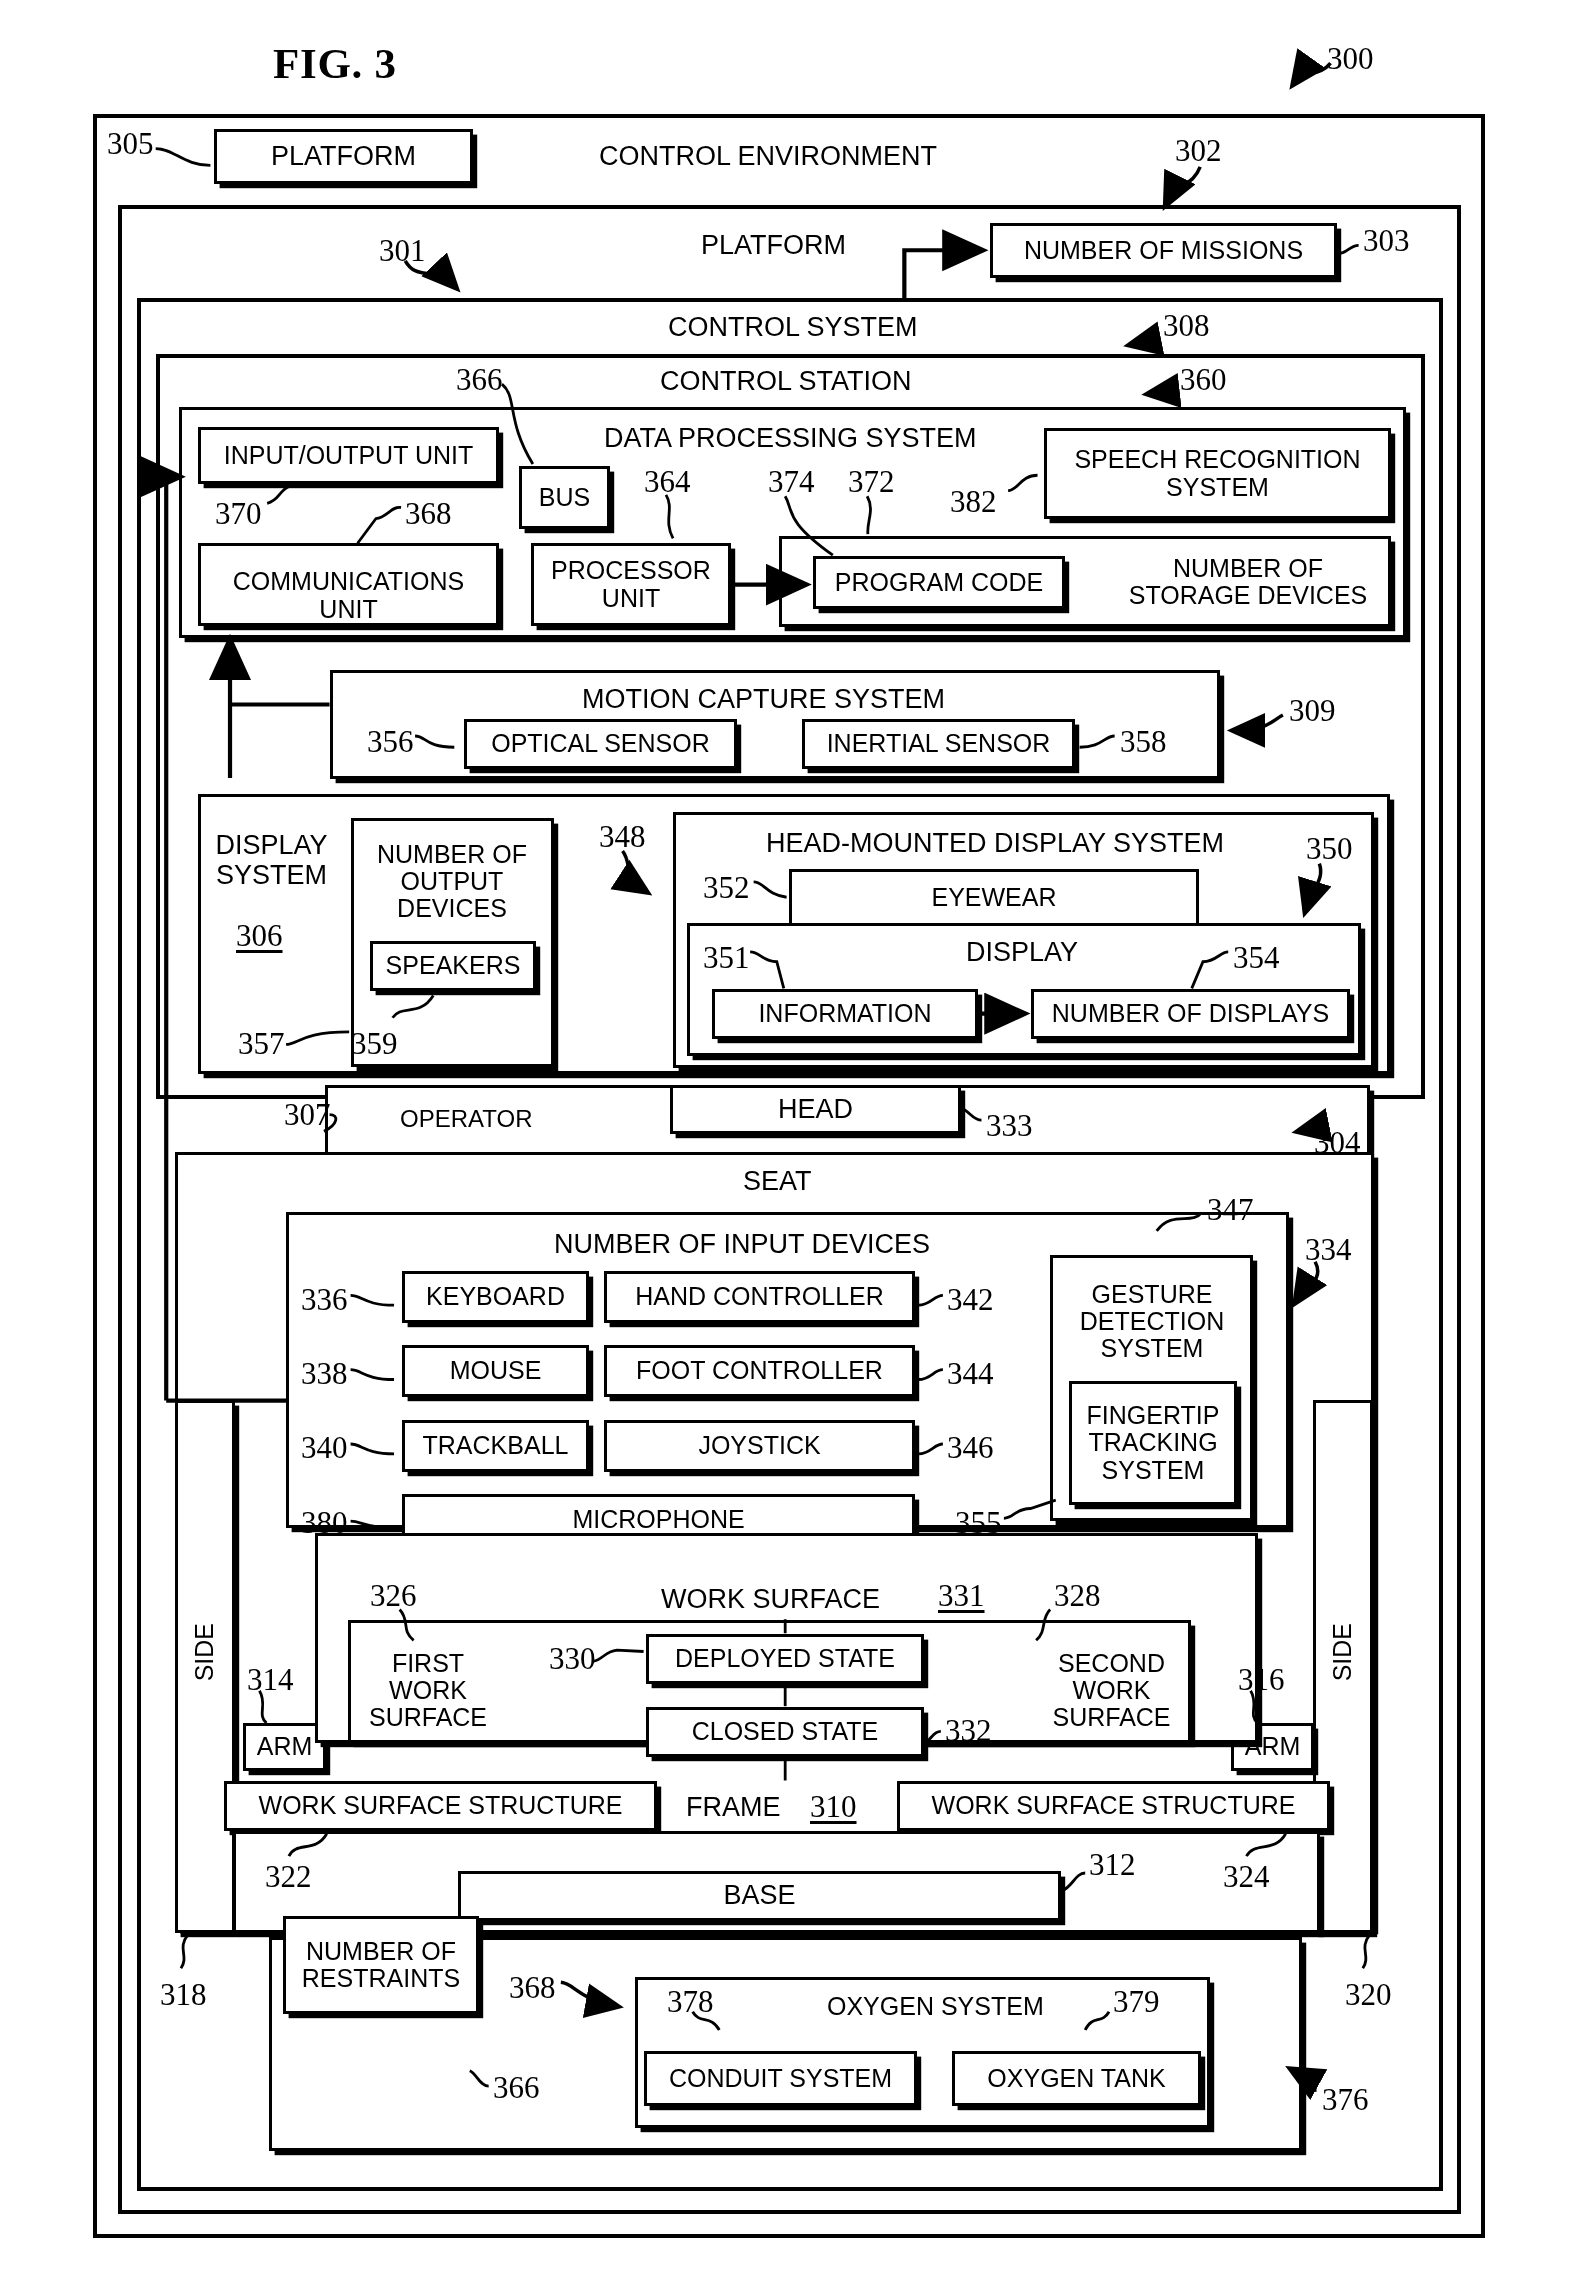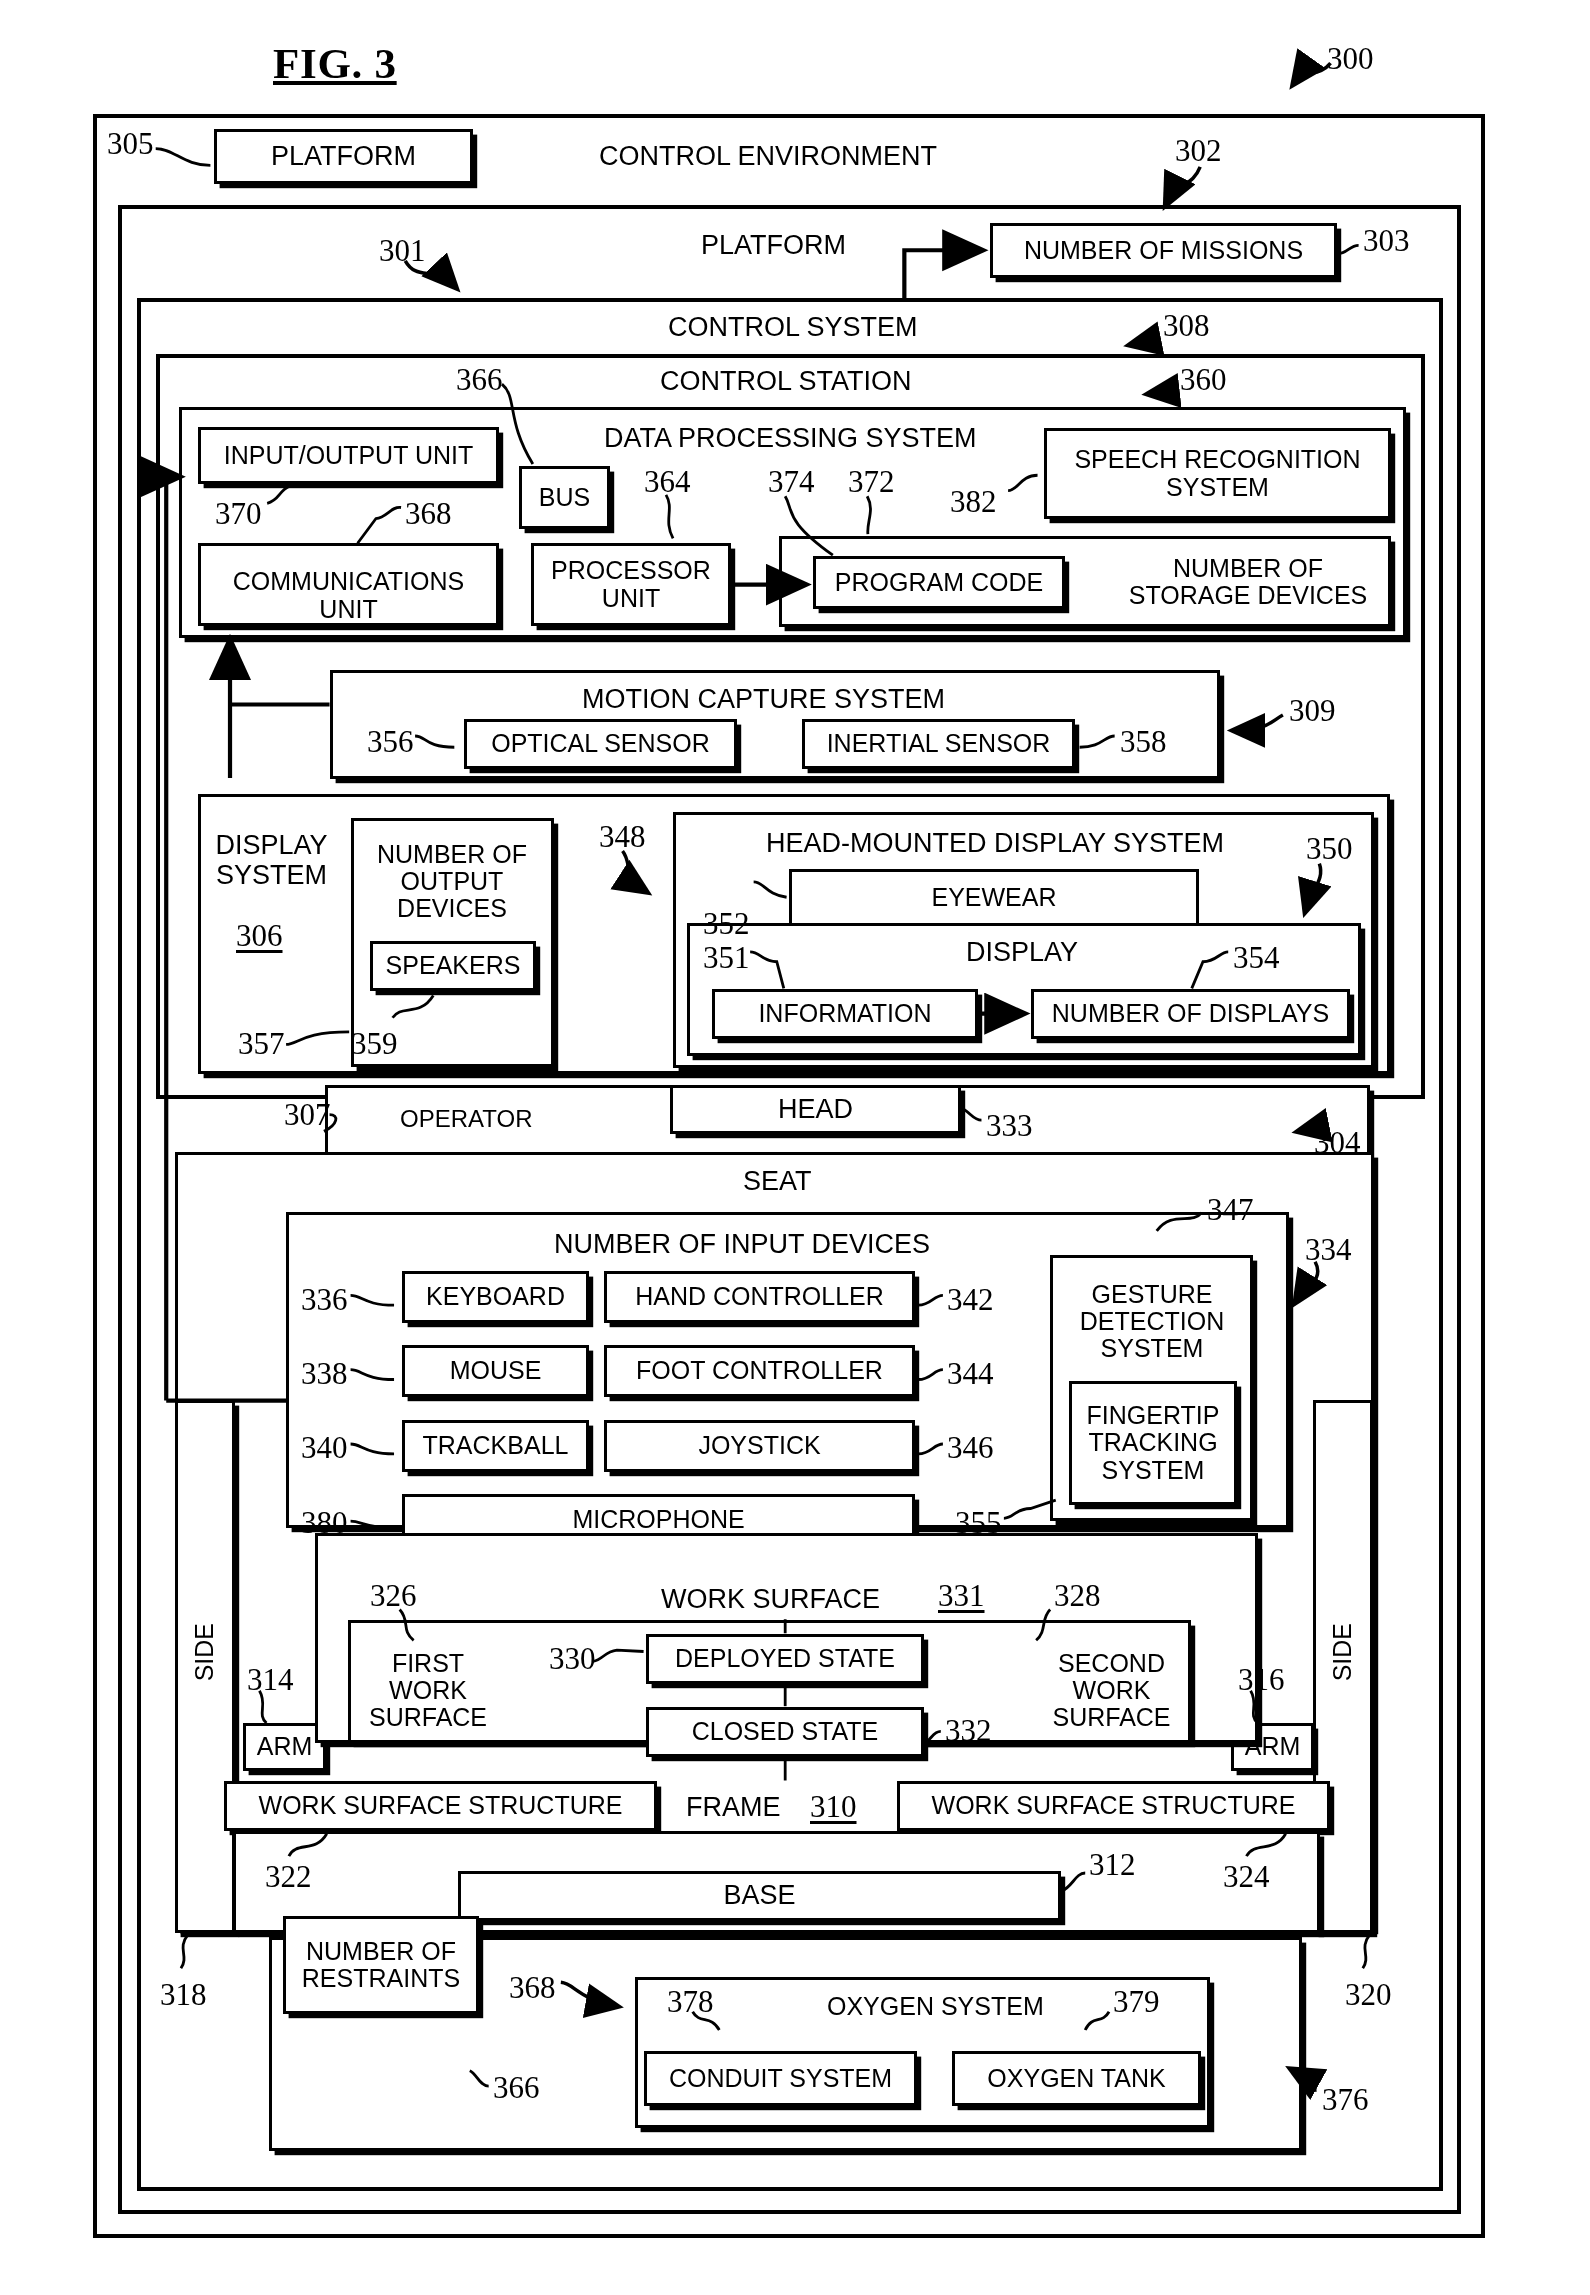--- a/index.html
+++ b/index.html
@@ -5,21 +5,21 @@
   html,body{margin:0;padding:0;background:#fff;}
   body{
     width:1590px;height:2295px;position:relative;
     font-family:"Liberation Sans", sans-serif;
     color:#000;
     -webkit-font-smoothing:none;
   }
   .fig-title{
     position:absolute;left:273px;top:39px;
     font-family:"Liberation Serif", serif;
-    font-size:43px;font-weight:700;letter-spacing:0.7px;text-decoration:underline;
+    font-size:43px;font-weight:700;letter-spacing:0.7px;
   }
   
   .b{position:absolute;box-sizing:border-box;}
   
   .rect{border:3.5px solid #000;background:#fff;}
   
   .rect-s{border:3.5px solid #000;background:#fff;
           box-shadow:4.9px 4.9px 0 -0.7px #000;}
   
   .ctr{display:flex;align-items:center;justify-content:center;
@@ -255,21 +255,21 @@
 <div class="ref" style="left:848px;top:464px;">372</div>
 <div class="ref" style="left:950px;top:484px;">382</div>
 <div class="ref" style="left:367px;top:724px;">356</div>
 <div class="ref" style="left:1120px;top:724px;">358</div>
 <div class="ref" style="left:1289px;top:693px;">309</div>
 <div class="ref ref-u" style="left:236px;top:918px;">306</div>
 <div class="ref" style="left:238px;top:1026px;">357</div>
 <div class="ref" style="left:351px;top:1026px;">359</div>
 <div class="ref" style="left:599px;top:819px;">348</div>
 <div class="ref" style="left:1306px;top:831px;">350</div>
-<div class="ref" style="left:703px;top:870px;margin-top:36px;">352</div>
+<div class="ref" style="left:703px;top:870px;">352</div>
 <div class="ref" style="left:703px;top:940px;">351</div>
 <div class="ref" style="left:1233px;top:940px;">354</div>
 <div class="ref" style="left:284px;top:1097px;">307</div>
 <div class="ref" style="left:986px;top:1108px;">333</div>
 <div class="ref" style="left:1314px;top:1097px;margin-top:28px;">304</div>
 <div class="ref" style="left:1207px;top:1192px;">347</div>
 <div class="ref" style="left:1305px;top:1232px;">334</div>
 <div class="ref" style="left:301px;top:1282px;">336</div>
 <div class="ref" style="left:301px;top:1356px;">338</div>
 <div class="ref" style="left:301px;top:1430px;">340</div>

